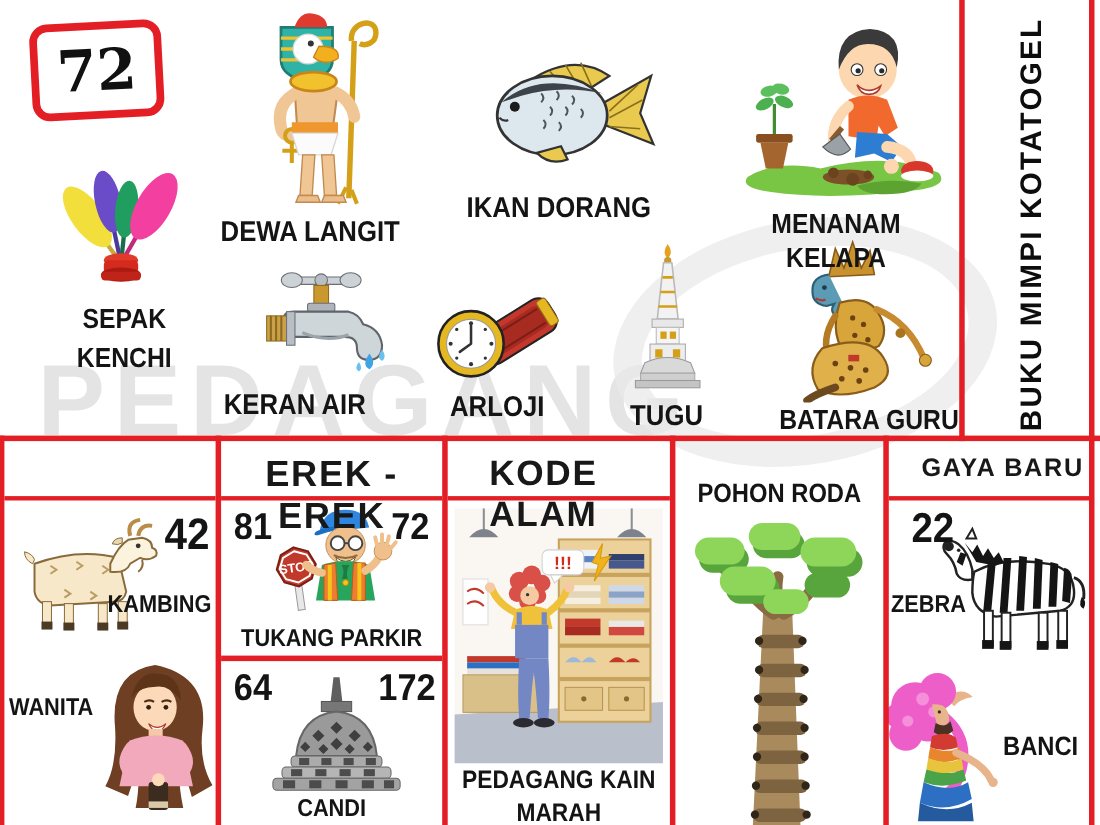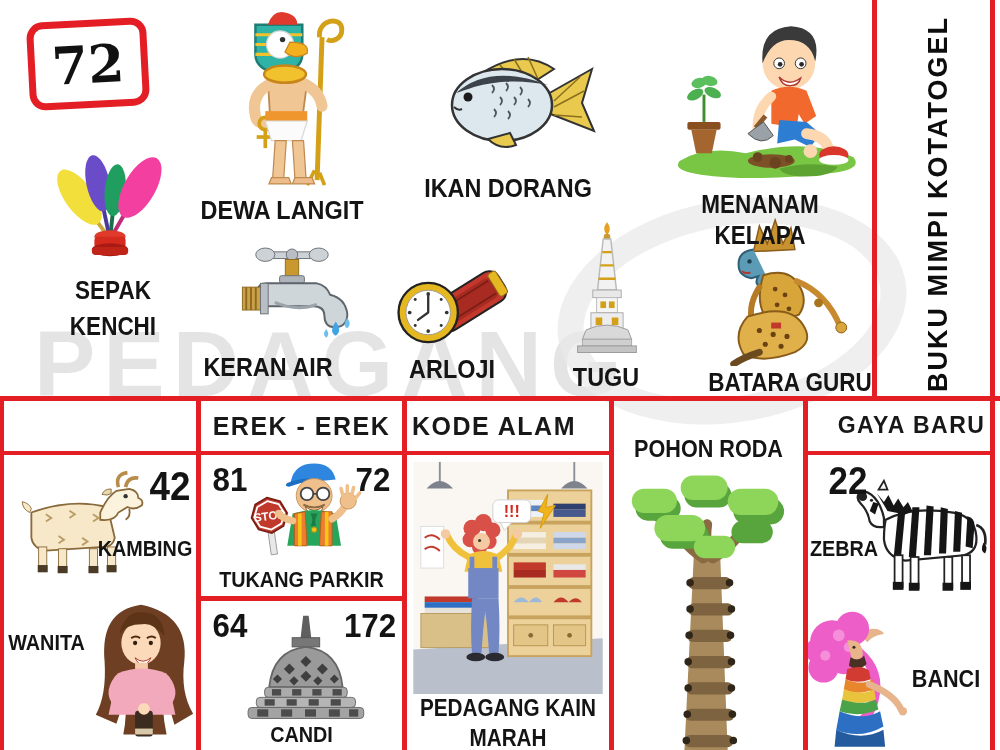--- a/index.html
+++ b/index.html
@@ -252,22 +252,22 @@
   <div class="redline" style="left:196px;top:396px;width:5px;height:354px"></div>
   <div class="redline" style="left:402px;top:396px;width:5px;height:354px"></div>
   <div class="redline" style="left:609px;top:396px;width:5px;height:354px"></div>
   <div class="redline" style="left:803px;top:396px;width:5px;height:354px"></div>
   <div class="redline" style="left:4px;top:451px;width:192px;height:4px"></div>
   <div class="redline" style="left:201px;top:451px;width:201px;height:4px"></div>
   <div class="redline" style="left:407px;top:451px;width:202px;height:4px"></div>
   <div class="redline" style="left:808px;top:451px;width:182px;height:4px"></div>
   <div class="redline" style="left:201px;top:596px;width:201px;height:5px"></div>
 
-  <div class="hdr" style="left:201px;top:412px;width:201px;font-size:25px">EREK - EREK</div>
-  <div class="hdr" style="left:407px;top:412px;width:174px;font-size:25px">KODE ALAM</div>
+  <div class="hdr" style="left:201px;top:412px;width:201px;font-size:33px">EREK - EREK</div>
+  <div class="hdr" style="left:407px;top:412px;width:174px;font-size:32px">KODE ALAM</div>
   <div class="lbl cond" style="left:614px;top:434px;width:189px;font-size:24px">POHON RODA</div>
   <div class="hdr" style="left:808px;top:412px;width:207px;font-size:23px">GAYA BARU</div>
 
   <div class="icon" style="left:6px;top:466px;width:145px;height:122px">
     <svg viewBox="0 0 160 120">
       <path d="M28 44 q44 -16 84 -6 l8 34 q-2 10 -12 10 l-64 4 q-14 -2 -16 -14 z" fill="#f6e8c8" stroke="#8a6a3a" stroke-width="2"></path>
       <path d="M44 46 l6 4 -6 4 M70 42 l6 4 -6 4 M96 46 l6 4 -6 4 M58 70 l6 4 -6 4 M84 72 l6 4 -6 4" stroke="#b99c64" stroke-width="2" fill="none"></path>
       <path d="M26 44 q-8 -4 -8 -12 q8 2 10 8 z" fill="#f6e8c8" stroke="#8a6a3a"></path>
       <rect x="36" y="82" width="9" height="26" fill="#f6e8c8" stroke="#8a6a3a"></rect>
       <rect x="58" y="84" width="9" height="25" fill="#f6e8c8" stroke="#8a6a3a"></rect>

